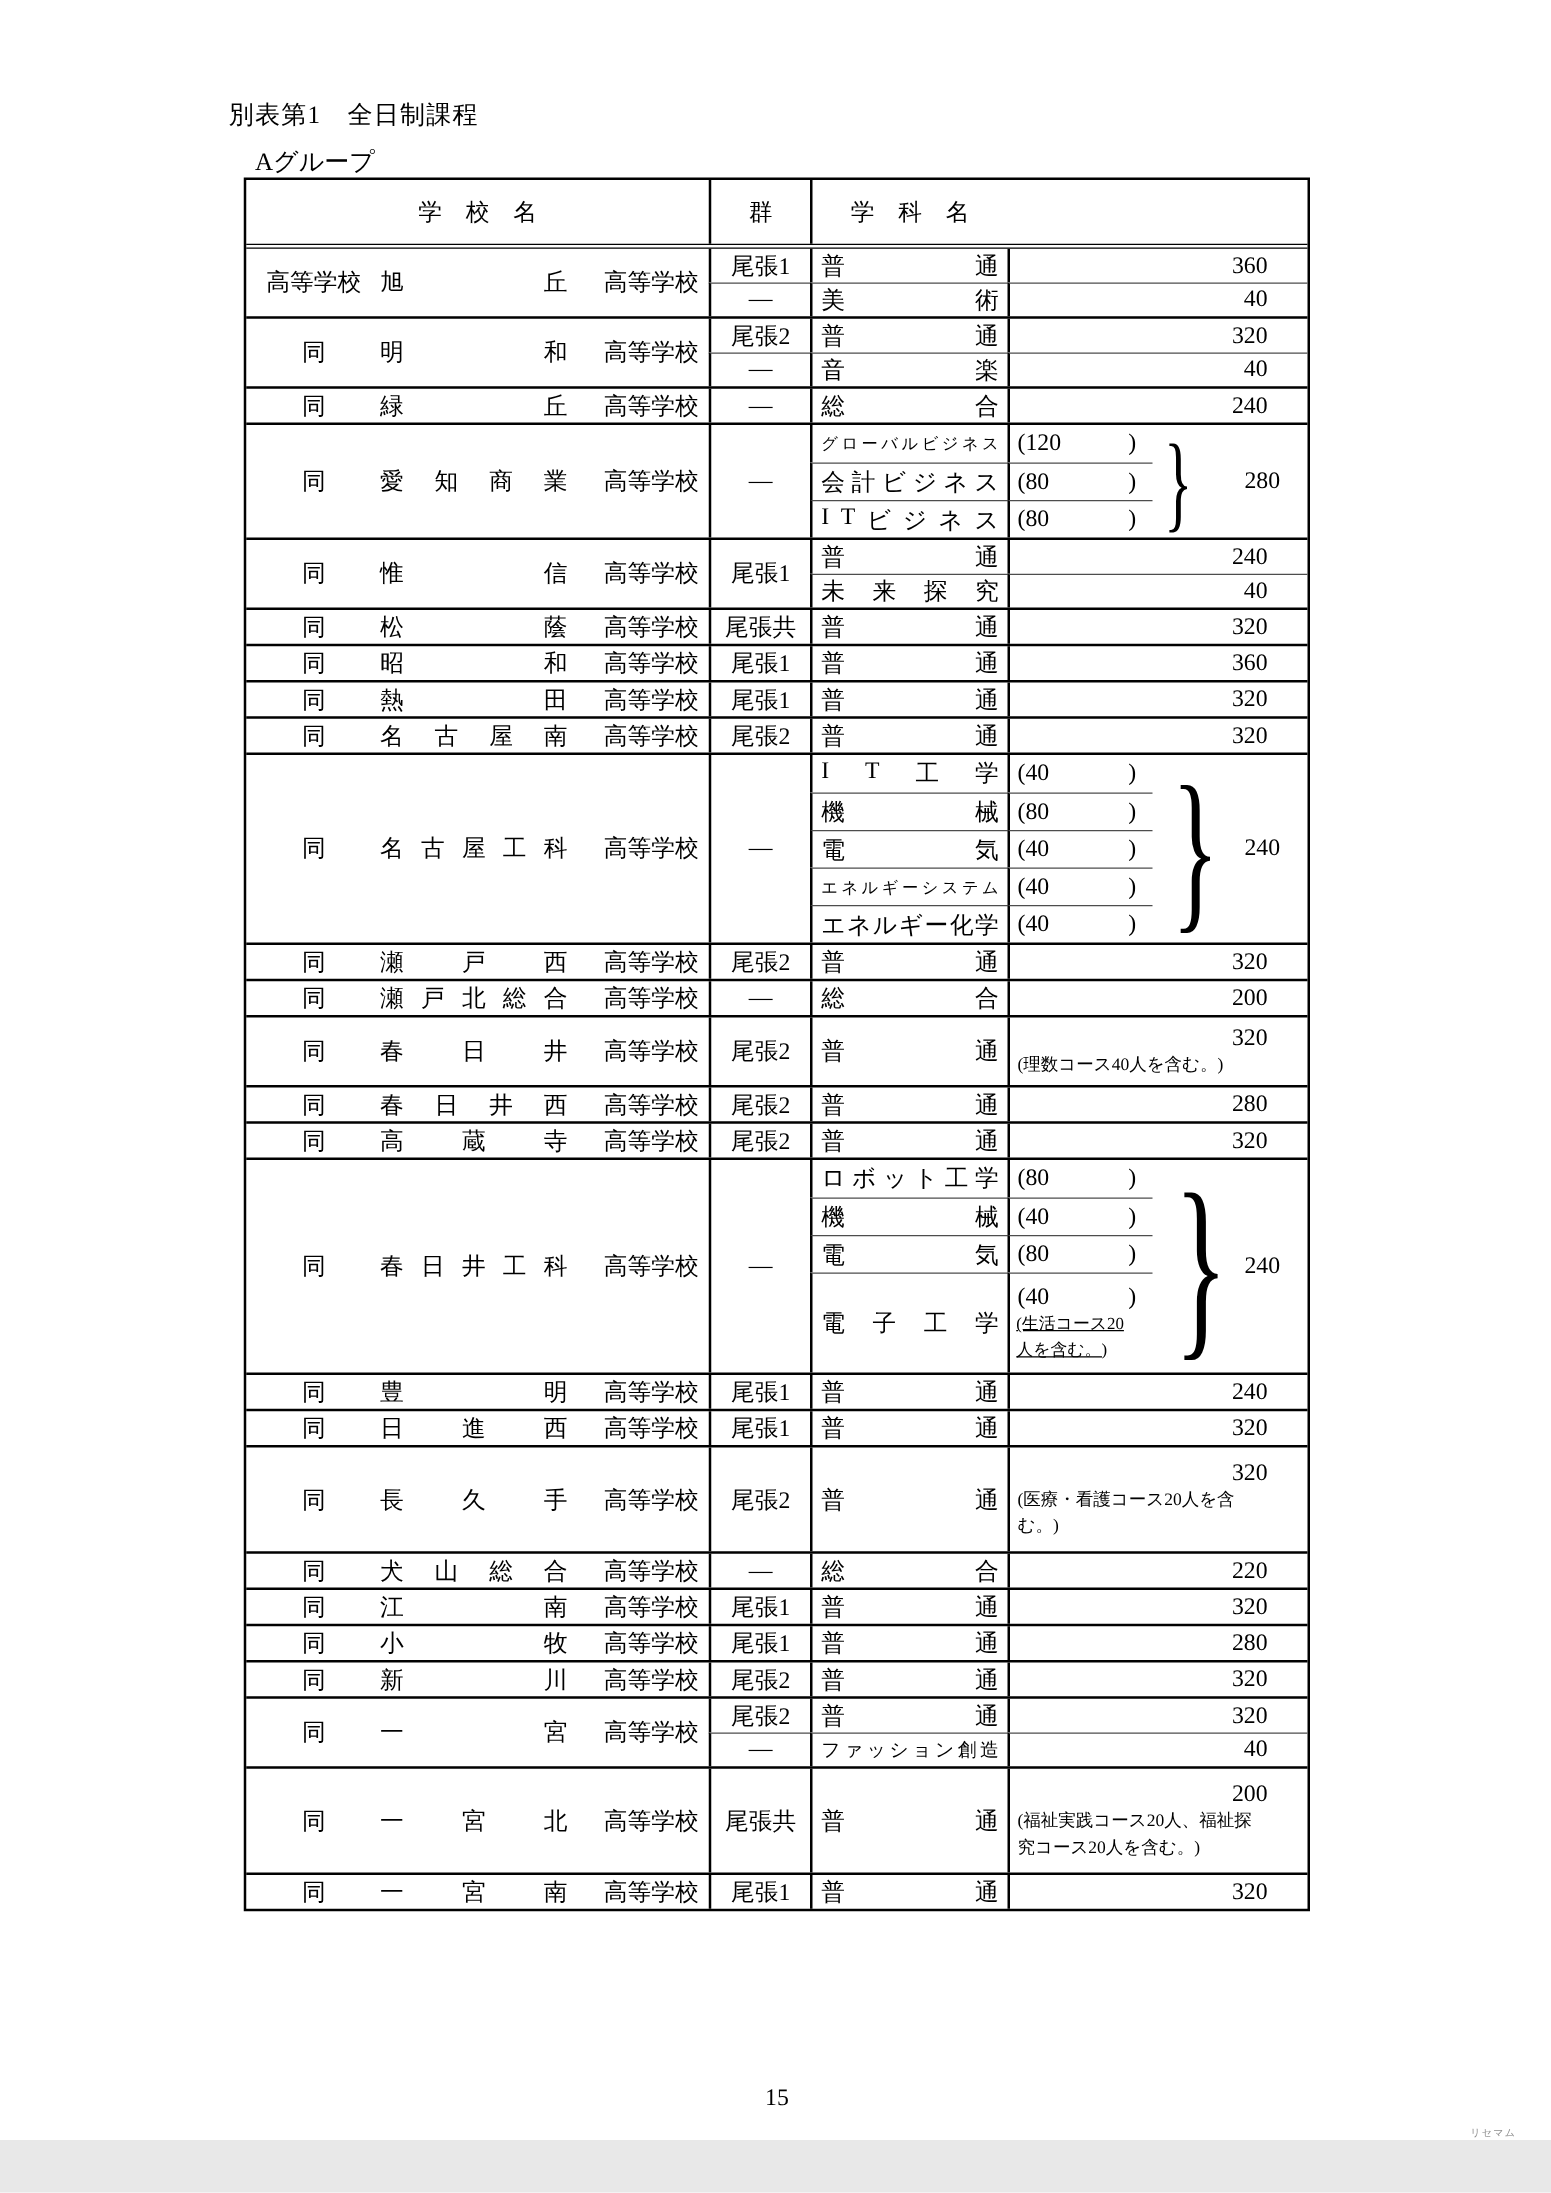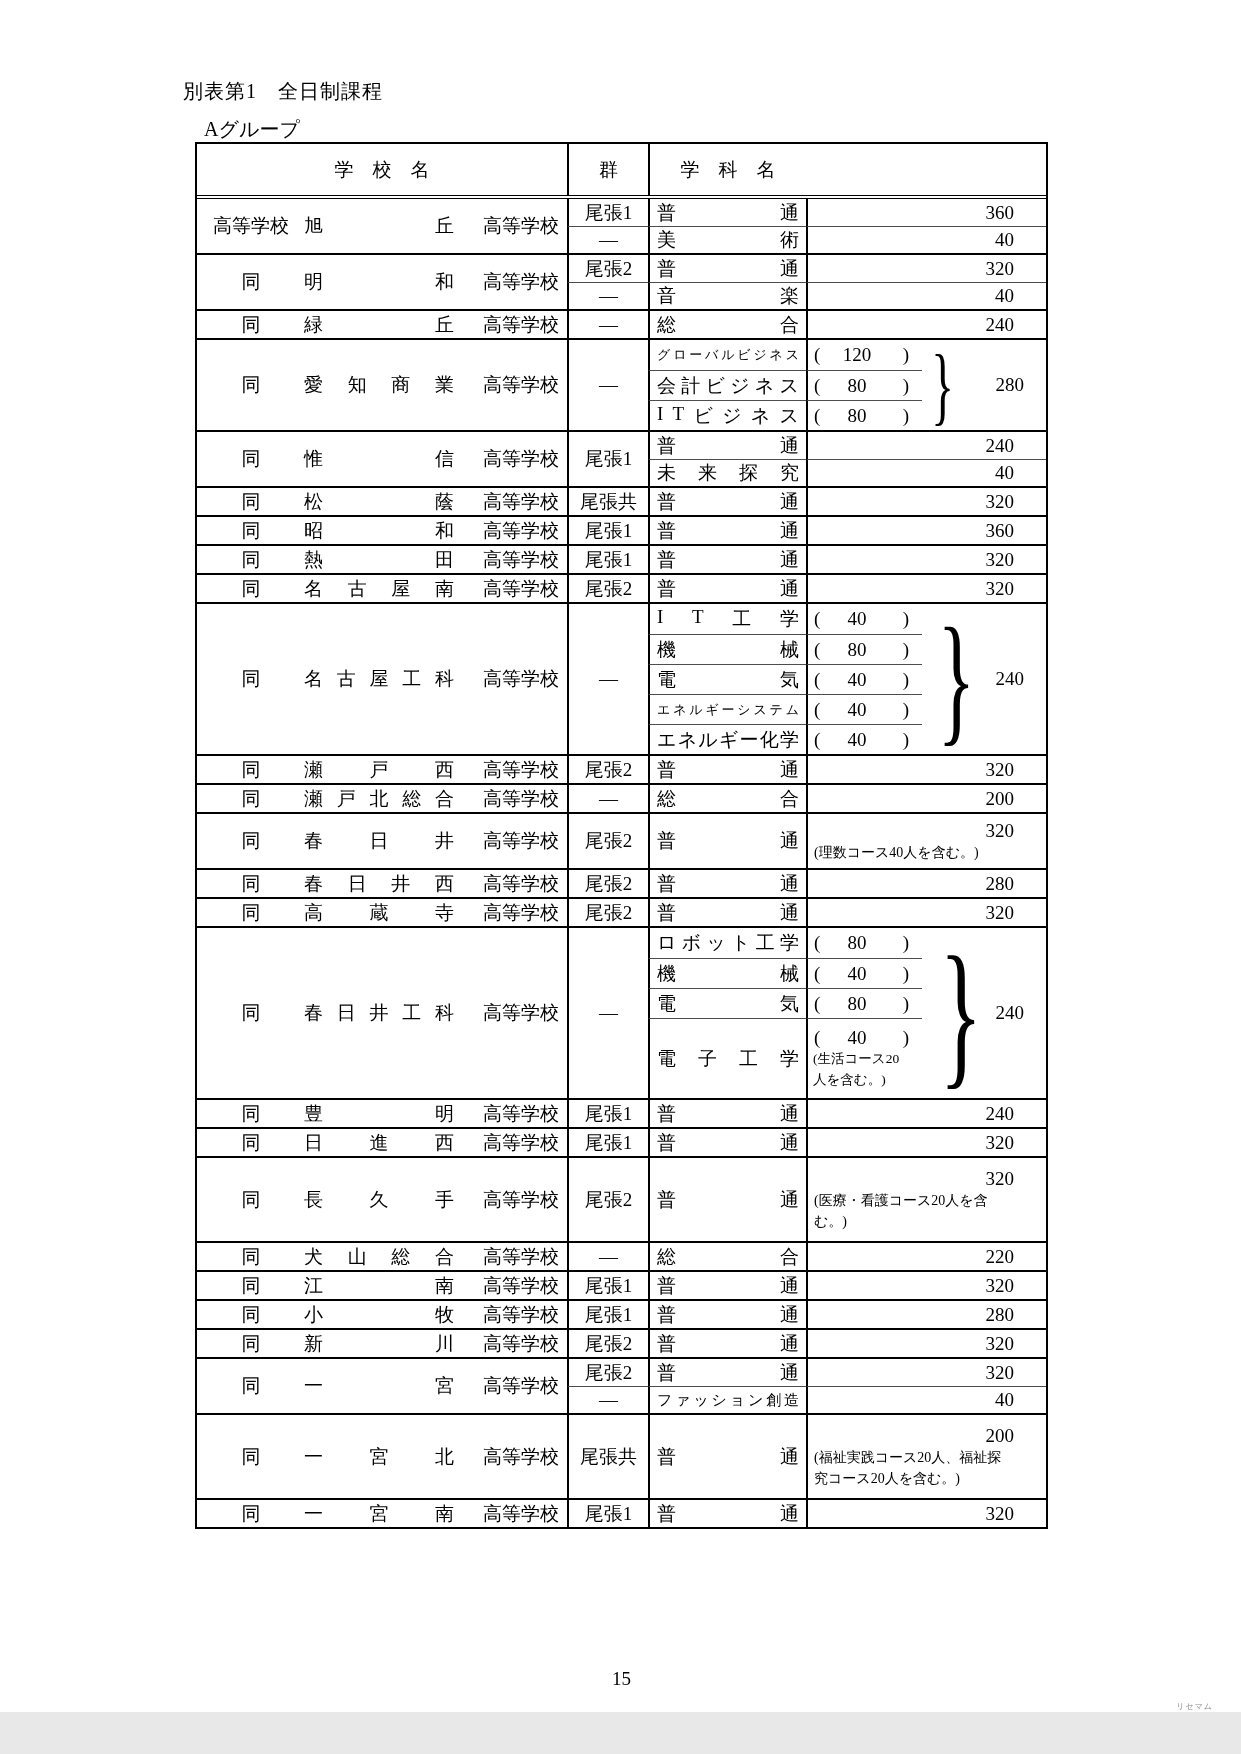--- a/index.html
+++ b/index.html
@@ -33,23 +33,23 @@
   .dwrap{flex:1;display:flex;justify-content:space-between;min-width:0;}
   .dwrap.sz1{font-size:13px;}
   .dwrap.sz2{font-size:15px;}
 
   .caps{grid-column:4 / 7;flex-direction:column;justify-content:center;align-items:stretch;}
   .numline{text-align:right;padding-right:32px;}
   .noteline{text-align:left;padding-left:6px;font-size:14px;line-height:1.5;}
 
   .bkcell{grid-column:4;flex-direction:column;justify-content:center;align-items:stretch;}
   .bk{display:flex;padding:0 13px 0 6px;}
-  .bk .v{flex:1;text-align:center;}
+  .bk .v{flex:1;text-align:left;}
   .bk .cp{margin-left:9px;}
-  .bknote{font-size:13.5px;line-height:1.5;padding-left:5px;}
+  .bknote{font-size:13.5px;line-height:1.5;padding-left:5px;text-decoration:underline;}
 
   .brcell{grid-column:5;display:flex;align-items:center;justify-content:flex-start;overflow:visible;}
   .brace{display:block;transform:scaleX(.55);transform-origin:50% 50%;font-weight:400;white-space:nowrap;}
   .totcell{grid-column:6;justify-content:flex-end;padding-right:22px;}
 
   .page-number{position:absolute;left:195px;top:1668px;width:853px;text-align:center;font-size:19px;}
   .logo{position:absolute;right:12px;top:1708px;color:#8e8e8e;font-family:"Liberation Sans","DejaVu Sans",sans-serif;}
   .logo-main{font-size:29px;font-weight:700;letter-spacing:-1px;}
   .logo-kana{position:absolute;top:-7px;right:16px;font-size:8px;letter-spacing:1px;}
 </style>

